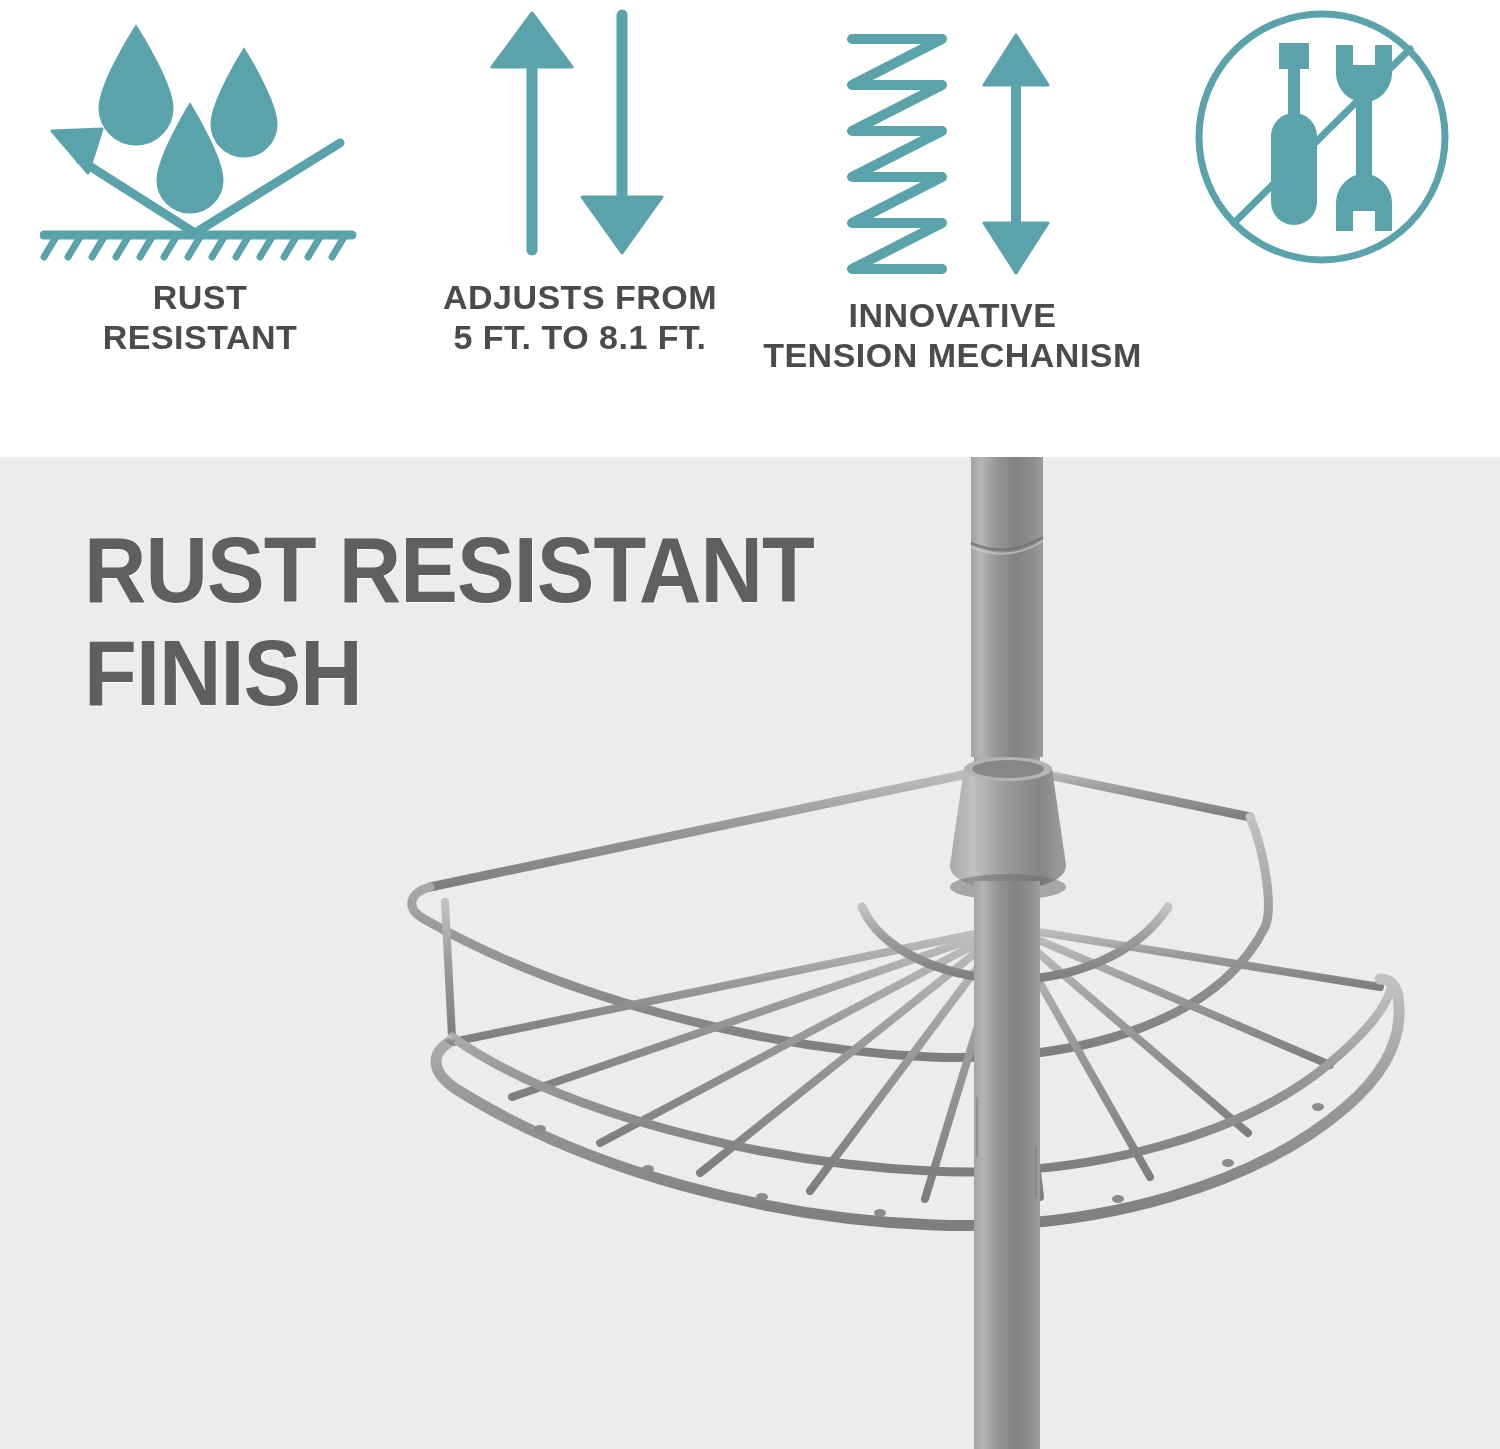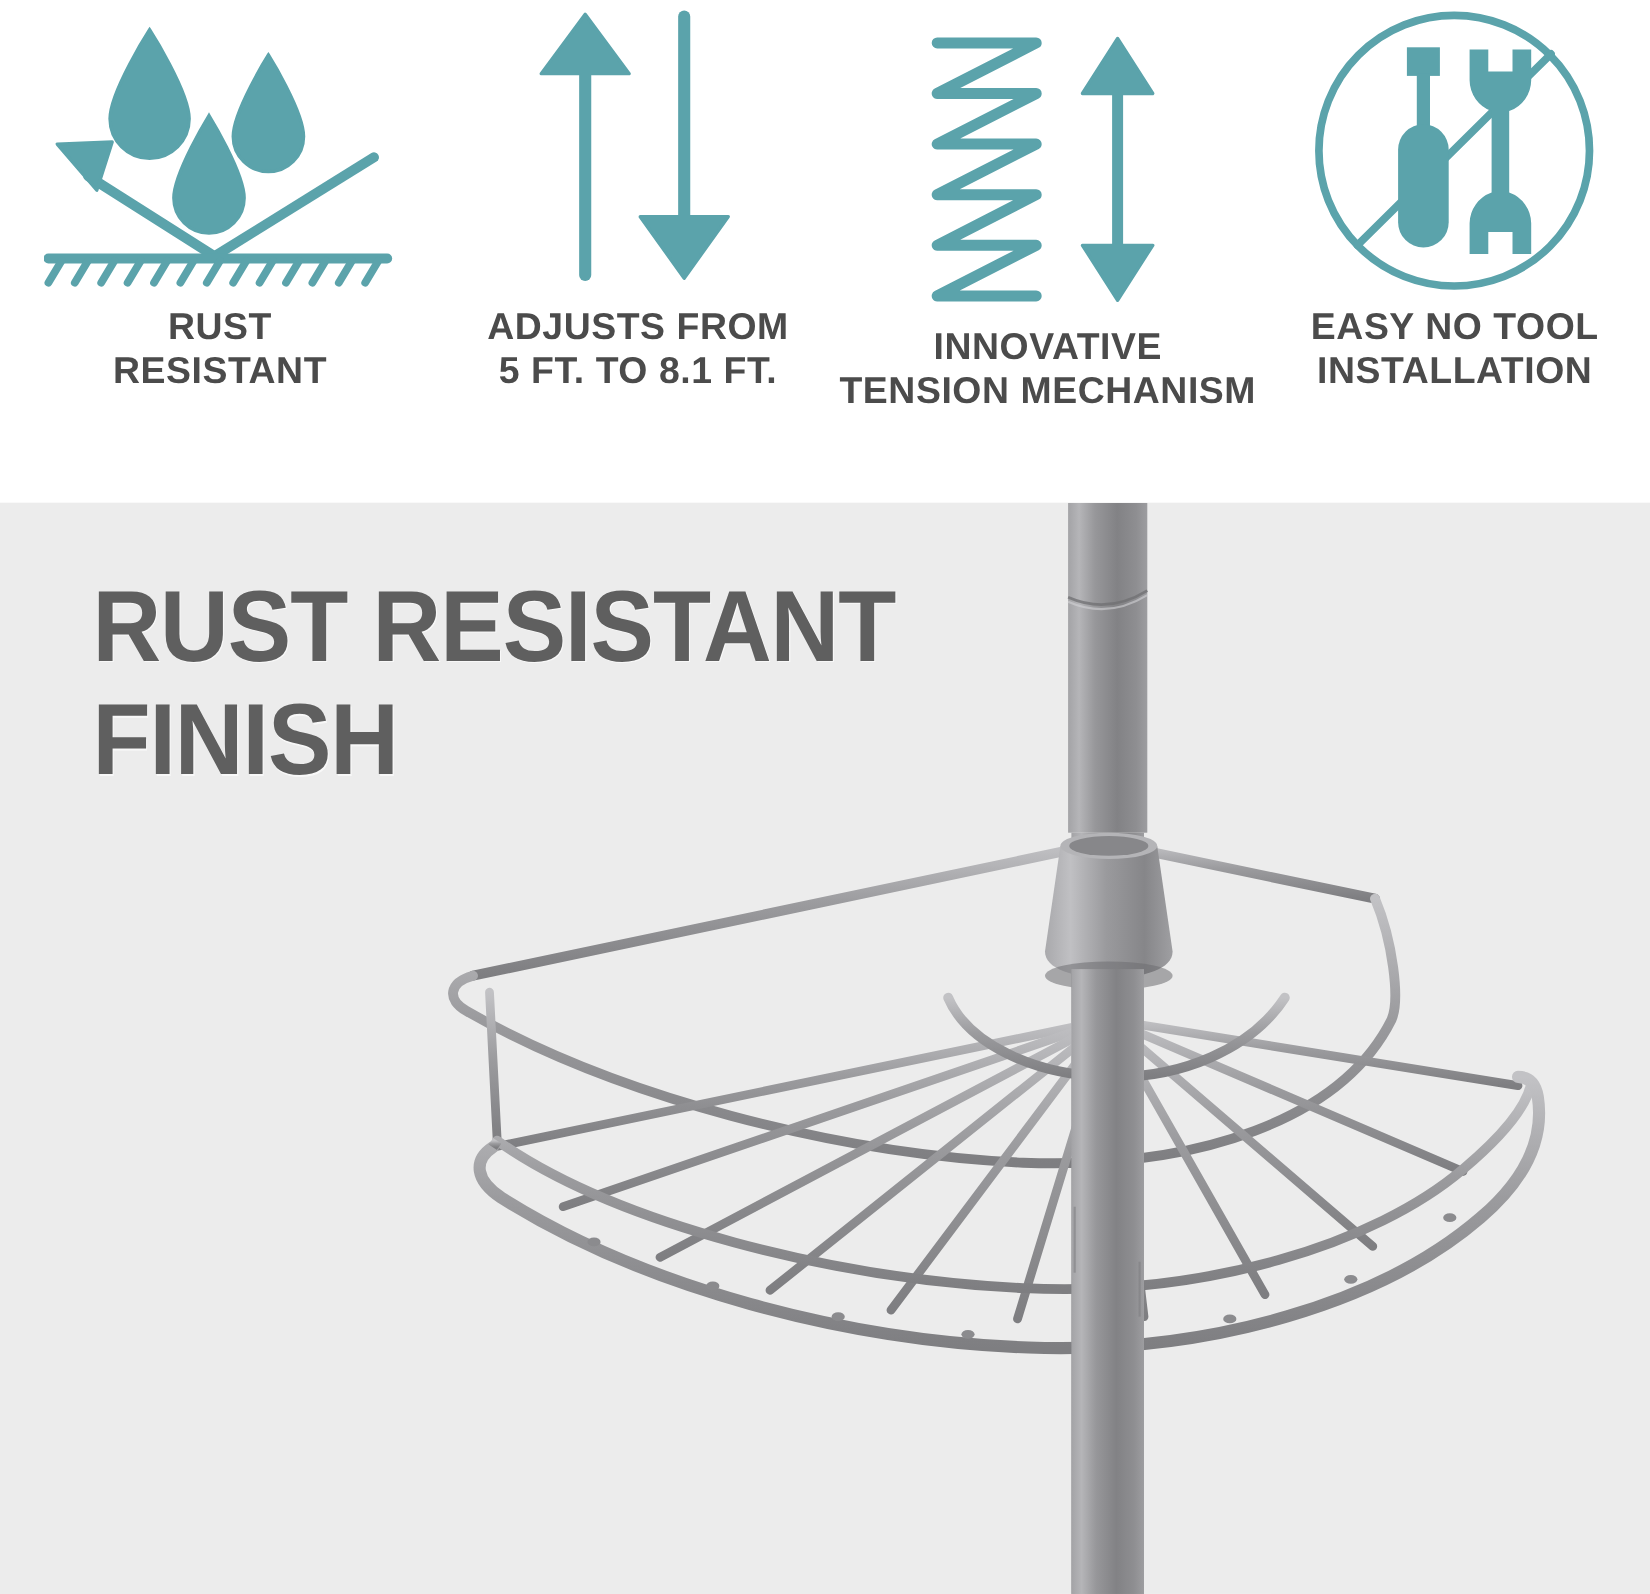--- a/index.html
+++ b/index.html
@@ -219,22 +219,20 @@
                      A30 30 0 0 0 202 68
                      L202 40
                      L185 40
                      L185 60
                      L163 60
                      L163 40
                      Z"></path>
           </g>
         </svg>
       </div>
-      <div class="feature-label">EASY NO TOOL
-INSTALLATION</div>
     </div>
 
   </div>
 
   <div id="product-panel">
 
     <div id="headline">RUST RESISTANT
 FINISH</div>
 
     <svg id="product-photo" viewBox="0 0 1500 992" aria-hidden="true">

